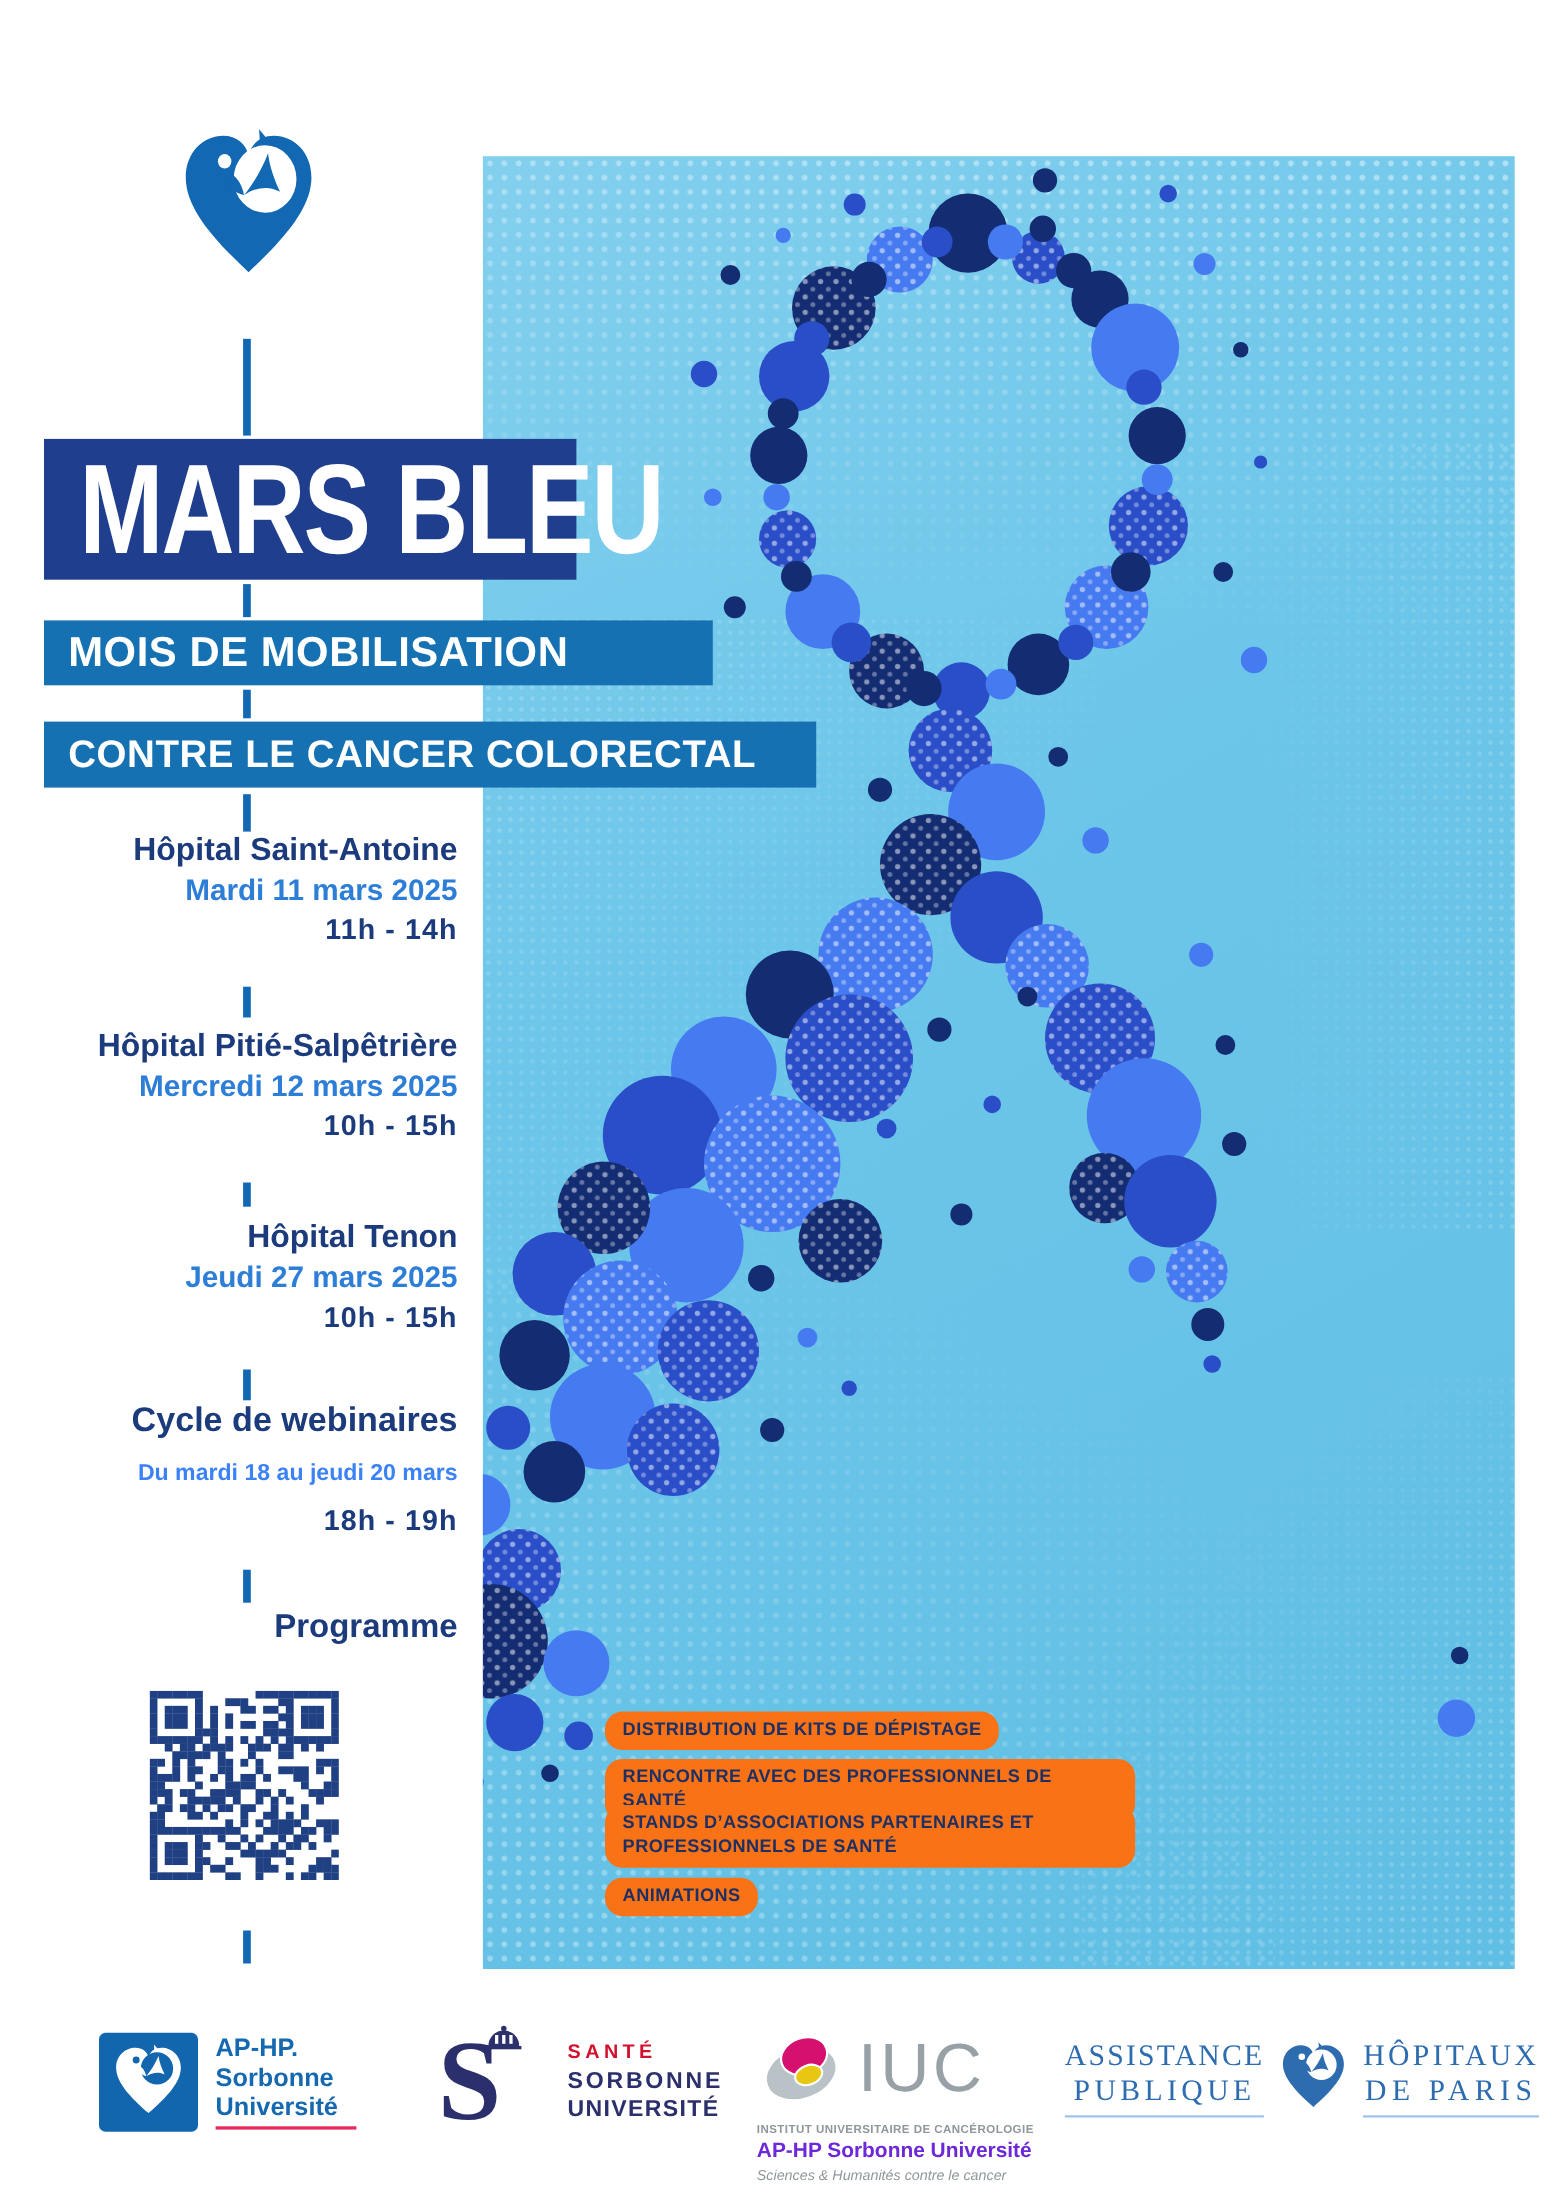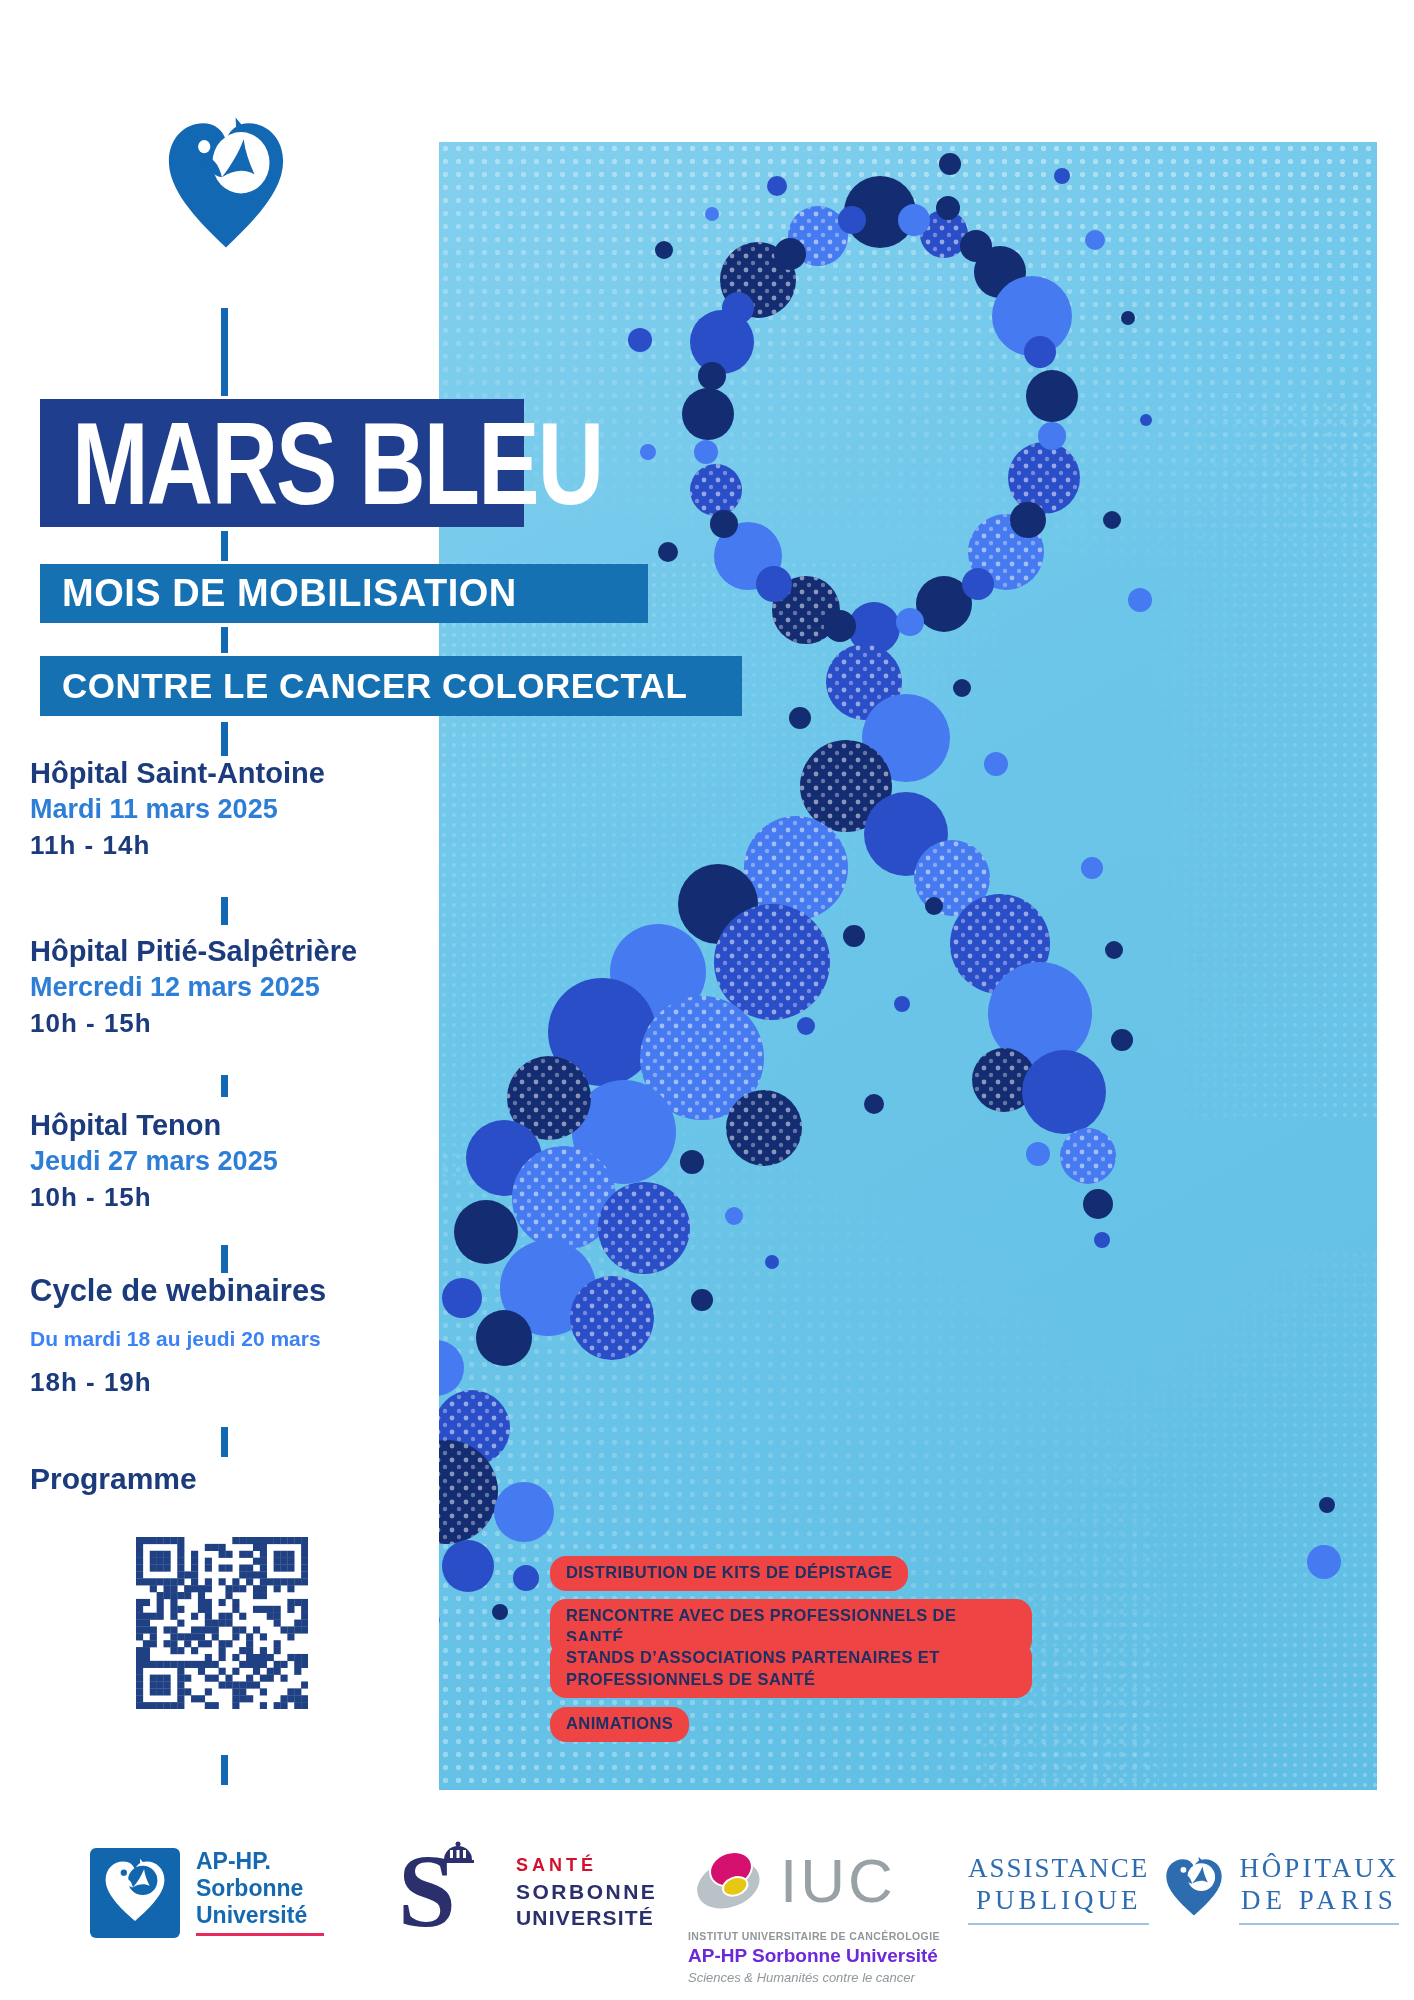--- a/index.html
+++ b/index.html
@@ -32,31 +32,31 @@
   
   .tl{position:absolute;left:221px;width:7px;background:#1268b3;}
   
   .banner{position:absolute;display:flex;align-items:center;color:#fff;}
   .banner-title{left:40px;top:399px;width:484px;height:128px;background:#1f3e8d;padding-left:32px;box-sizing:border-box;}
   .banner-title span{display:inline-block;font-size:100px;font-weight:bold;letter-spacing:-2px;transform:scale(.92,1.16);transform-origin:0 50%;white-space:nowrap;}
   .banner-sub{background:#1571b2;padding-left:22px;box-sizing:border-box;font-weight:bold;}
   .banner-sub1{left:40px;top:564px;width:608px;height:59px;font-size:38px;letter-spacing:.5px;}
   .banner-sub2{left:40px;top:656px;width:702px;height:60px;font-size:35px;letter-spacing:.5px;}
   
-  .colblock{position:absolute;left:30px;width:386px;text-align:left;}
+  .colblock{position:absolute;left:30px;width:386px;text-align:right;}
   .ev-name{font-size:29px;line-height:35px;font-weight:bold;color:#1c3b7d;margin:0;}
   .ev-date{font-size:27px;line-height:33px;font-weight:bold;color:#2d7ed7;margin:2px 0 0;}
   .ev-time{font-size:26px;line-height:33px;font-weight:bold;color:#1c3b7d;letter-spacing:1px;margin:3px 0 0;}
   .web-title{font-size:31px;line-height:38px;font-weight:bold;color:#1c3b7d;margin:0;}
   .web-dates{font-size:21px;line-height:26px;font-weight:bold;color:#3b82f6;margin:16px 0 0;}
   .web-time{font-size:26px;line-height:32px;font-weight:bold;color:#1c3b7d;letter-spacing:1px;margin:14px 0 0;}
   .prog-title{font-size:30px;font-weight:bold;color:#1c3b7d;margin:0;}
   .qr{position:absolute;left:136px;top:1537px;width:172px;height:172px;background:#fff;}
   
-  .pill{position:absolute;left:550px;display:inline-block;background:#ef4444;color:#1d2f63;
+  .pill{position:absolute;left:550px;display:inline-block;background:#f97316;color:#1d2f63;
         font-size:16.5px;font-weight:bold;letter-spacing:.4px;line-height:1.32;
         padding:6px 16px 7px;border-radius:16px;max-width:450px;}
   
   .logo1{position:absolute;left:90px;top:1848px;display:flex;gap:16px;align-items:flex-start;}
   .logo1-square{width:90px;height:90px;background:#1166ae;border-radius:6px;display:flex;align-items:center;justify-content:center;color:#ffffff;--cbg:#1166ae;}
   .logo1-text div{font-size:23px;line-height:27px;font-weight:bold;color:#1569b0;}
   .logo1-underline{width:128px;height:3px;background:#e62a5c;margin-top:4px;}
   .logo2{position:absolute;left:398px;top:1838px;display:flex;gap:18px;align-items:flex-start;}
   .logo2-text{padding-top:14px;}
   .logo2-l1{font-size:18px;font-weight:bold;color:#d3112e;letter-spacing:4px;line-height:27px;}

